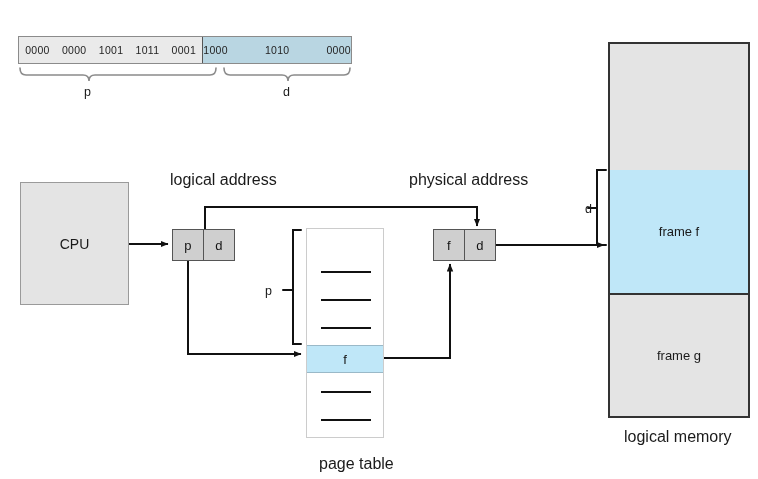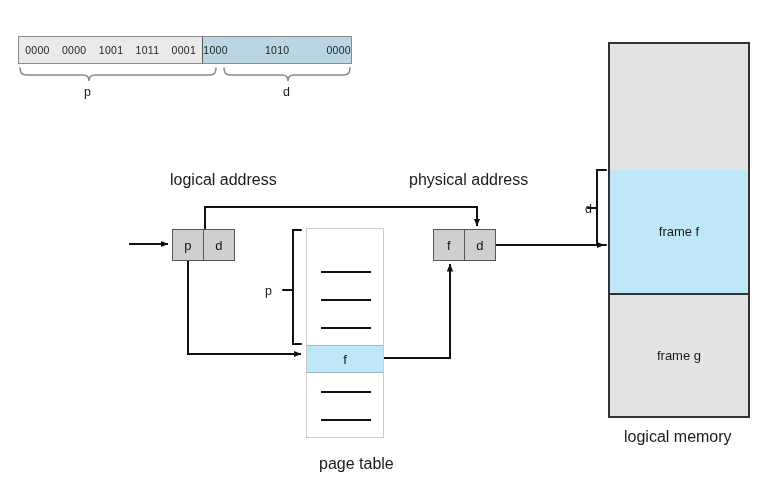--- a/index.html
+++ b/index.html
@@ -172,20 +172,21 @@
     <div class="seg-d">
       <span class="nib">1000</span>
       <span class="nib">1010</span>
       <span class="nib">0000</span>
     </div>
   </div>
 
   <div class="abs lbl" style="left:84px; top:85px;">p</div>
   <div class="abs lbl" style="left:283px; top:85px;">d</div>
 
+  <div id="cpu" class="abs">CPU</div>
 
   <div class="abs lbl lbl-14" style="left:170px; top:171px;">logical address</div>
   <div class="abs lbl lbl-14" style="left:409px; top:171px;text-align:center;">physical address</div>
 
   <div id="logaddr" class="abs addrbox">
     <div class="first">p</div>
     <div>d</div>
   </div>
 
   <div id="physaddr" class="abs addrbox">

